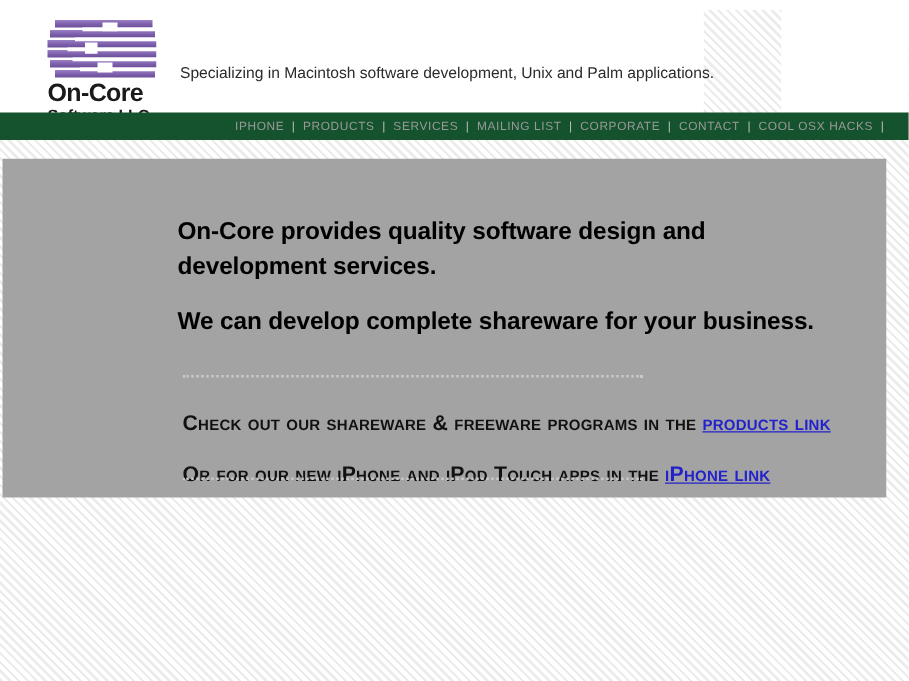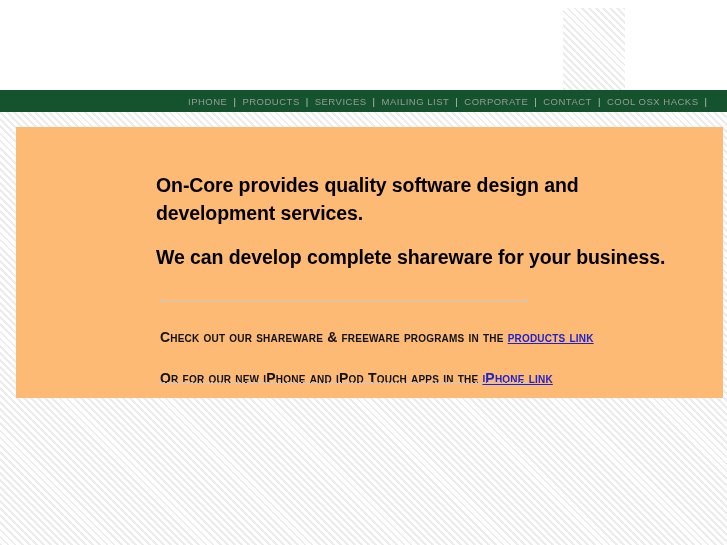--- a/index.html
+++ b/index.html
@@ -154,25 +154,25 @@
   .nav-sep {
     padding: 0 6px;
     color: #bfbfbf;
   }
   .nav-sep.wide { padding: 0 6px 0 6px; }
   .nav-gap { display: inline-block; width: 26px; }
 
   
   #content-panel {
     position: absolute;
-    left: 16px;
+    left: 2px;
     top: 127px;
     width: 707px;
     height: 271px;
-    background: #fdba74;
+    background: #a3a3a3;
   }
 
   #content-inner {
     position: absolute;
     left: 140px;
     top: 0;
     width: 545px;
   }
 
   .headline {
@@ -204,21 +204,21 @@
     height: 1px;
     border-top: 2px dotted #c9c9c9;
   }
   #rule-1 { top: 173px; }
   #rule-2 { top: 255px; }
 
   .smallcaps-line {
     position: absolute;
     left: 4px;
     font-family: "Liberation Sans", sans-serif;
-    font-size: 14px;
+    font-size: 17px;
     font-weight: bold;
     font-variant: small-caps;
     color: #111111;
     letter-spacing: 0.2px;
     white-space: nowrap;
   }
   #sc-line-1 { top: 202px; }
   #sc-line-2 { top: 228px; margin-top: 15px; }
 
   .inline-link {
@@ -229,21 +229,42 @@
   }
 </style>
 </head>
 <body>
 
 <div id="header-band">
   <div class="header-top-strip"></div>
   <div class="header-white-left"></div>
   <div class="header-white-right"></div>
 
-
+  <div id="logo">
+    <div class="logo-mark">
+      <div class="bar b1"></div>
+      <div class="bar b2"></div>
+      <div class="bar b3"></div>
+      <div class="bar b4"></div>
+      <div class="bar b5"></div>
+      <div class="bar b6"></div>
+      <div class="notch n1"></div>
+      <div class="notch n2"></div>
+      <div class="notch n3"></div>
+      <div class="notch n4"></div>
+      <div class="notch n5"></div>
+      <div class="notch nA"></div>
+      <div class="notch nB"></div>
+      <div class="notch nC"></div>
+    </div>
+    <div class="logo-name">On-Core</div>
+    <div class="logo-sub">Software LLC</div>
+  </div>
+
+  <div id="tagline">Specializing in Macintosh software development, Unix and Palm applications.</div>
 </div>
 
 <div id="navbar">
   <div id="navbar-inner">
     <a class="nav-item" href="#">iPHONE</a>
     <span class="nav-sep">|</span>
     <a class="nav-item" href="#">PRODUCTS</a>
     <span class="nav-sep">|</span>
     <a class="nav-item" href="#">SERVICES</a>
     <span class="nav-sep">|</span>

